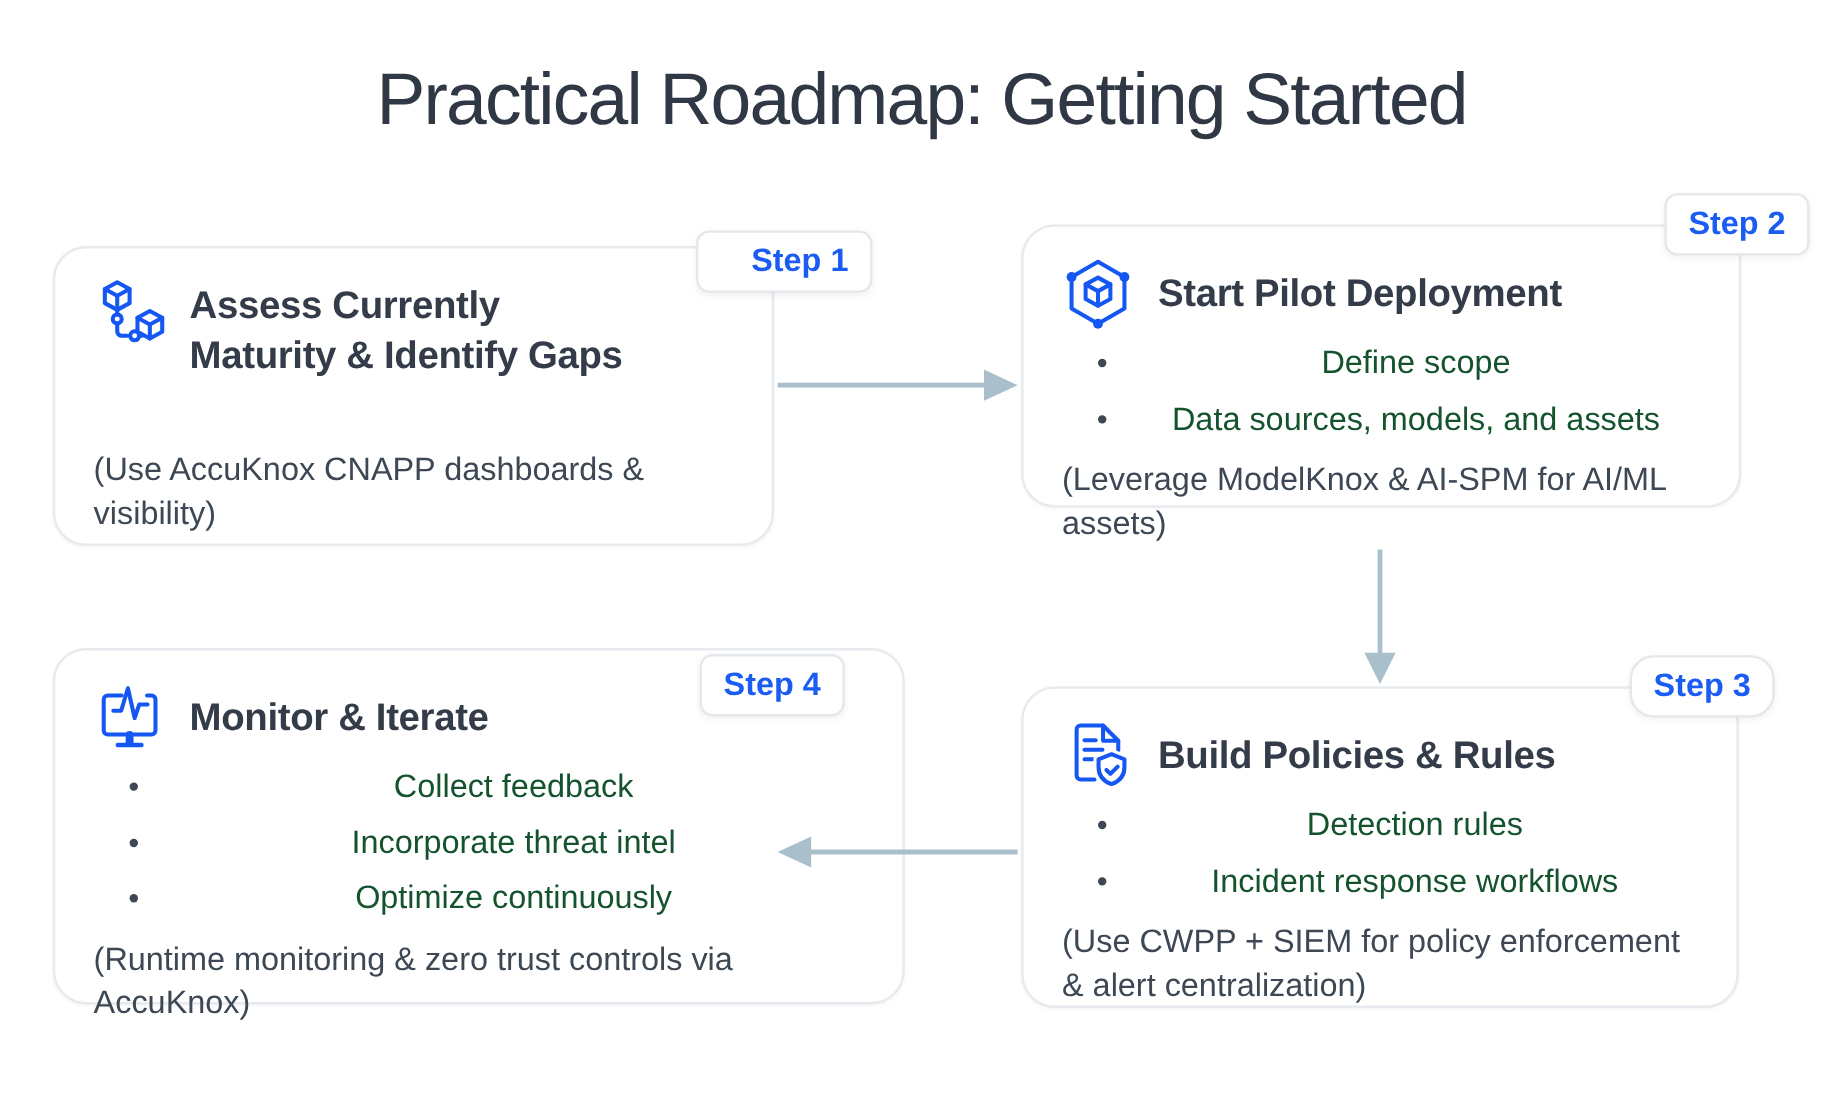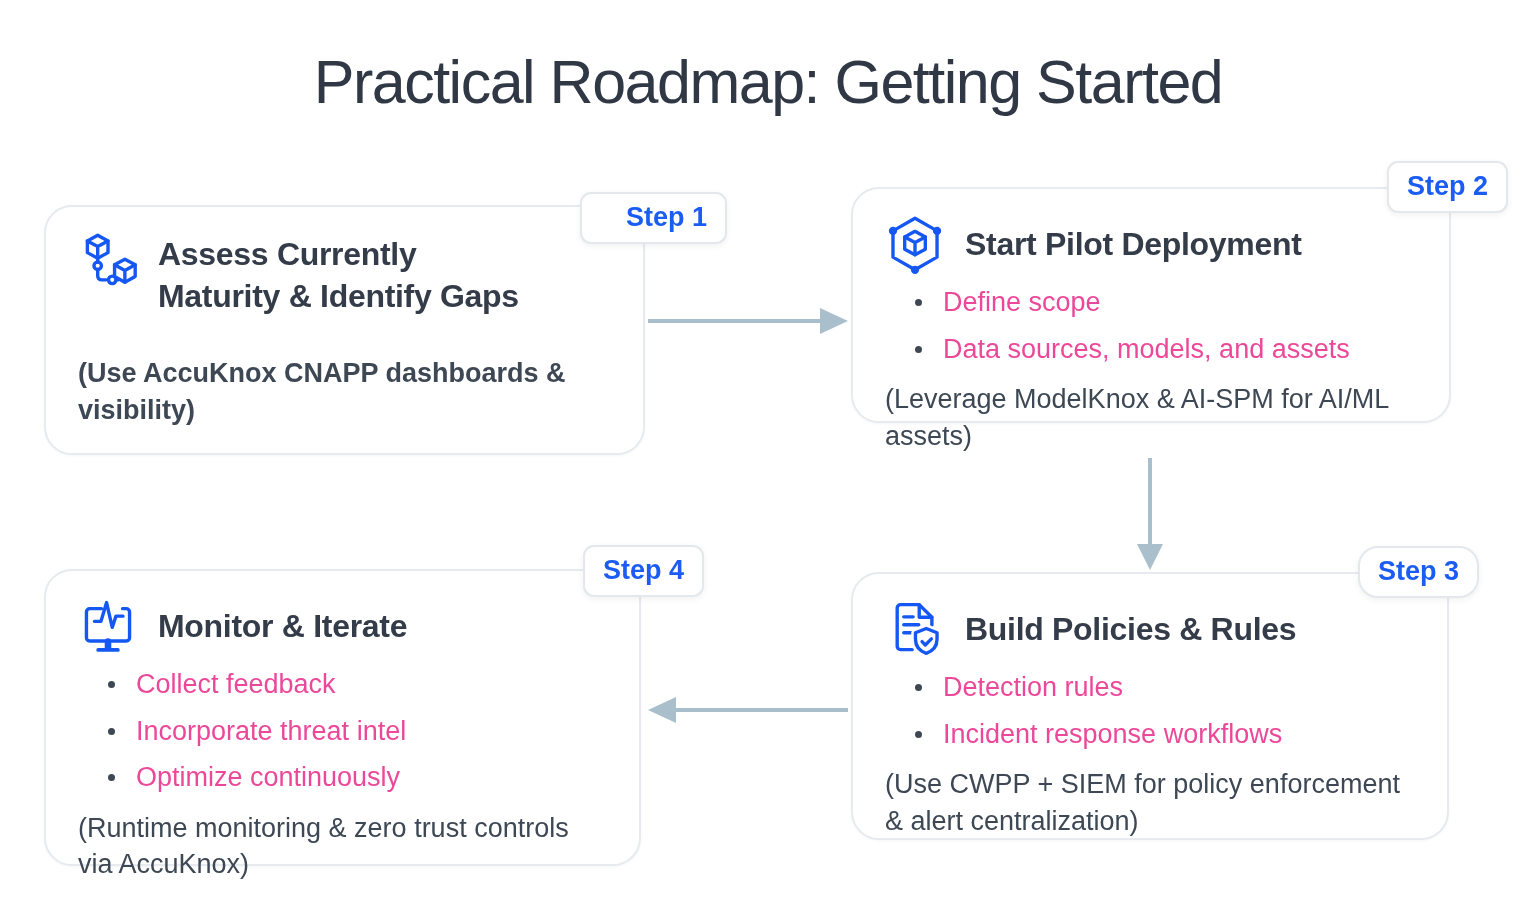--- a/index.html
+++ b/index.html
@@ -15,42 +15,42 @@
   }
   .card {
     position:absolute; background:#ffffff;
     border:2px solid #e7eaee; border-radius:28px;
     box-sizing:border-box; padding:24px 32px;
     box-shadow:0 1px 3px rgba(16,24,40,0.04);
   }
   .c1 { left:44px;  top:205px; width:601px; height:250px; }
   .c2 { left:851px; top:187px; width:600px; height:236px; }
   .c3 { left:851px; top:572px; width:598px; height:268px; }
-  .c4 { left:44px;  top:569px; width:597px; height:297px; }
+  .c4 { left:44px;  top:540px; width:710px; height:297px; }
   .head { display:flex; align-items:center; gap:20px; margin-bottom:10px; }
   .head.top-align { align-items:flex-start; }
   .head .icon-wrap { flex:0 0 auto; width:60px; height:62px; }
   .card h2 {
     margin:0; font-size:32px; font-weight:bold; color:#333c48;
     line-height:1.32; letter-spacing:-0.3px;
   }
   .c1 h2 { max-width:382px; padding-top:2px; }
   .bullets { list-style:none; margin:4px 0 0 0; padding:0 0 0 28px; }
   .bullets li {
-    position:relative; font-size:27px; color:#ec4899;
-    line-height:1.32; padding-left:30px; margin-bottom:11px;
+    position:relative; font-size:27px; color:#14532d;
+    line-height:1.32; padding-left:30px; margin-bottom:11px;text-align:center;
   }
   .bullets li::before {
     content:""; position:absolute; left:2px; top:14px;
     width:7px; height:7px; border-radius:50%; background:#3d4854;
   }
   .note {
     margin:14px 0 0 0; font-size:27px; color:#3d4854; line-height:1.35;
   }
-  .c1 .note { margin-top:38px;font-weight:bold; }
+  .c1 .note { margin-top:56px; }
   .badge {
     position:absolute; z-index:5; background:#ffffff;
     border:2px solid #e4e7eb; border-radius:11px;
     padding:5px 18px 7px 18px; font-size:27px; font-weight:bold;
     color:#1b5cf3; box-shadow:0 2px 6px rgba(16,24,40,0.06);
     line-height:1.35;
   }
   .b1 { left:580px;  top:192px;padding-left:44px; }
   .b2 { left:1387px; top:161px; }
   .b3 { left:1358px; top:546px;border-radius:20px; }

